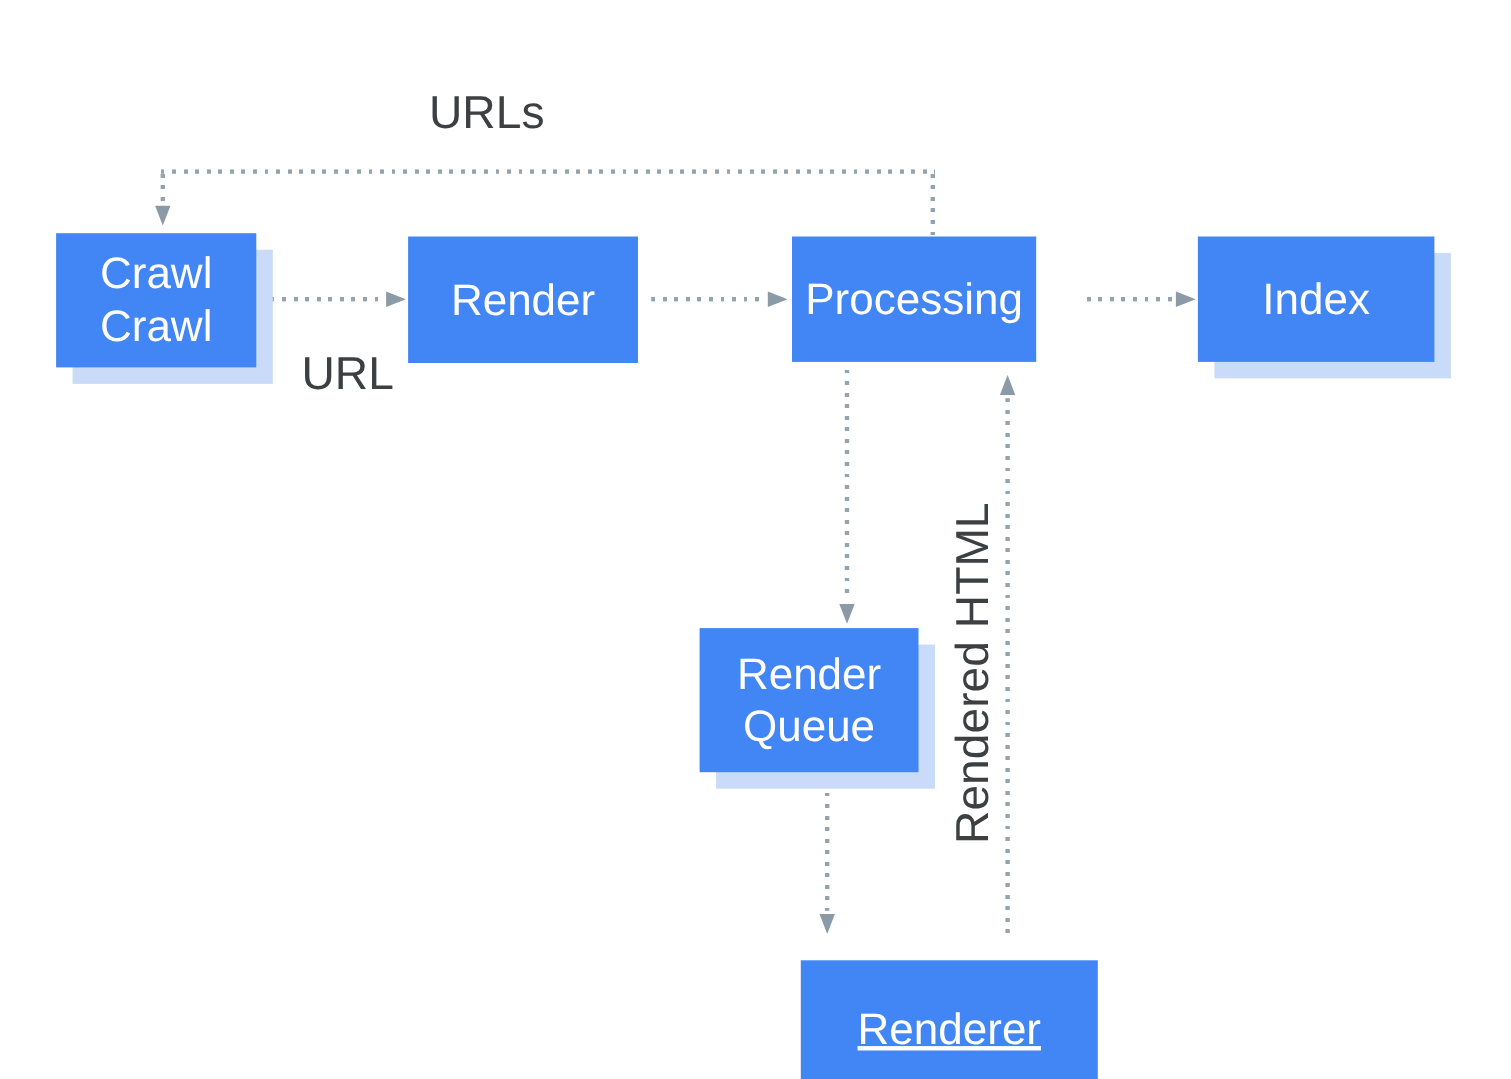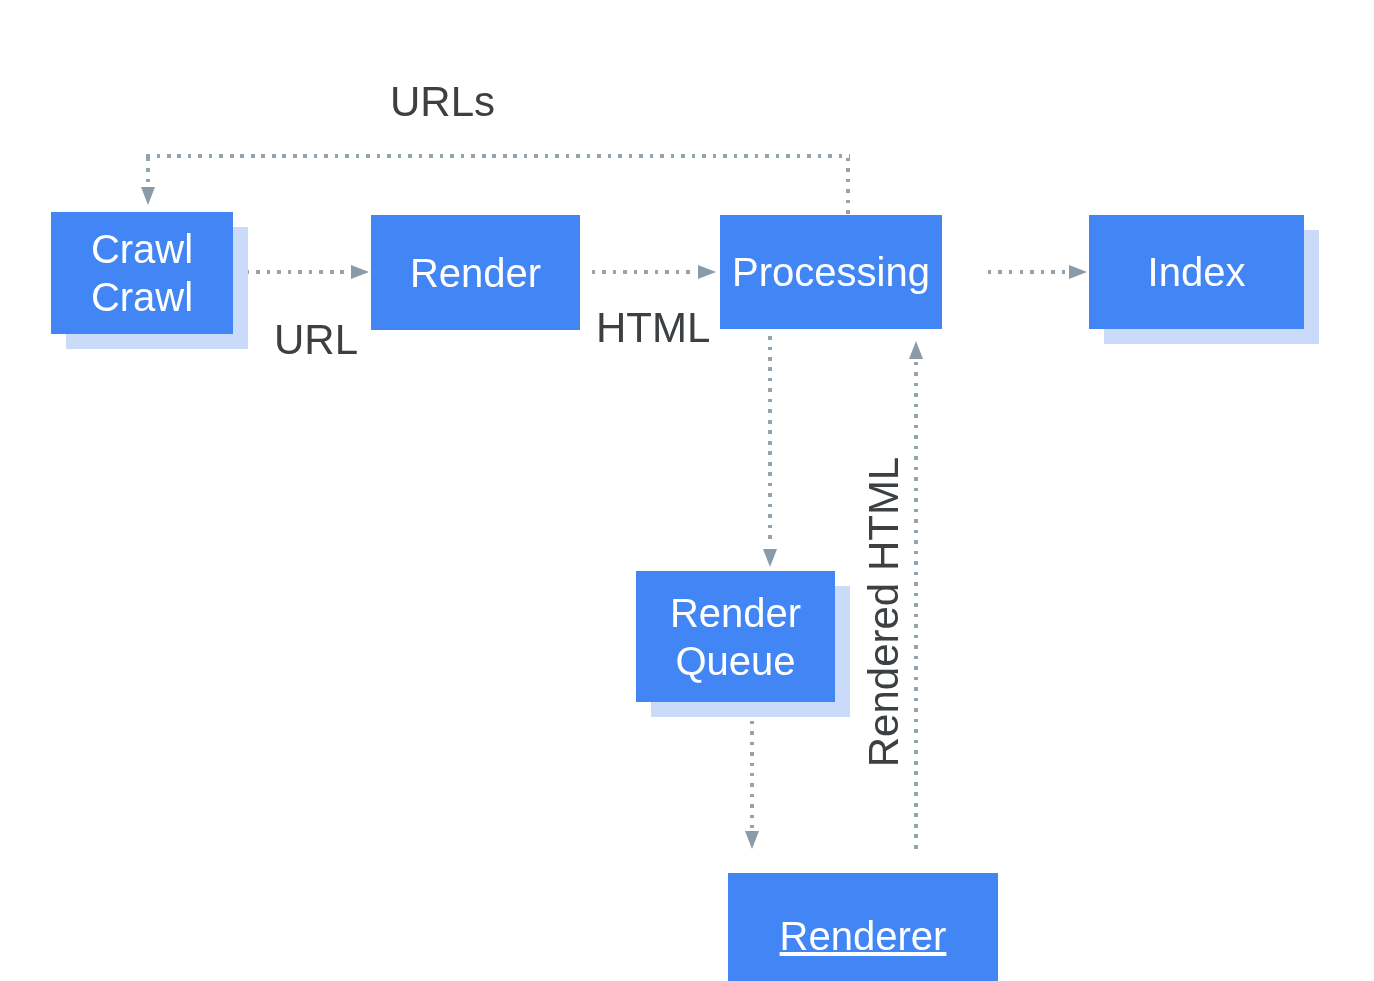--- a/index.html
+++ b/index.html
@@ -83,21 +83,20 @@
   <div class="dots-v" style="left:146px; top:114px; height:26px;"></div>
   <div class="arr down" style="left:141px; top:143px;"></div>
   <div class="edge-label" style="left:390px; top:34px;">URLs</div>
 
   <div class="dots-h" style="left:246px; top:226px; width:102px;"></div>
   <div class="arr right" style="left:351px; top:221px;"></div>
   <div class="edge-label" style="left:274px; top:272px;">URL</div>
 
   <div class="dots-h" style="left:592px; top:226px; width:104px;"></div>
   <div class="arr right" style="left:698px; top:221px;"></div>
-  <div class="edge-label" style="left:596px; top:260px;">HTML</div>
 
   <div class="dots-h" style="left:988px; top:226px; width:78px;"></div>
   <div class="arr right" style="left:1069px; top:221px;"></div>
 
   <div class="dots-v" style="left:768px; top:292px; height:210px;"></div>
   <div class="arr down" style="left:763px; top:505px;"></div>
 
   <div class="dots-v" style="left:750px; top:666px; height:118px;"></div>
   <div class="arr down" style="left:745px; top:787px;"></div>
 

